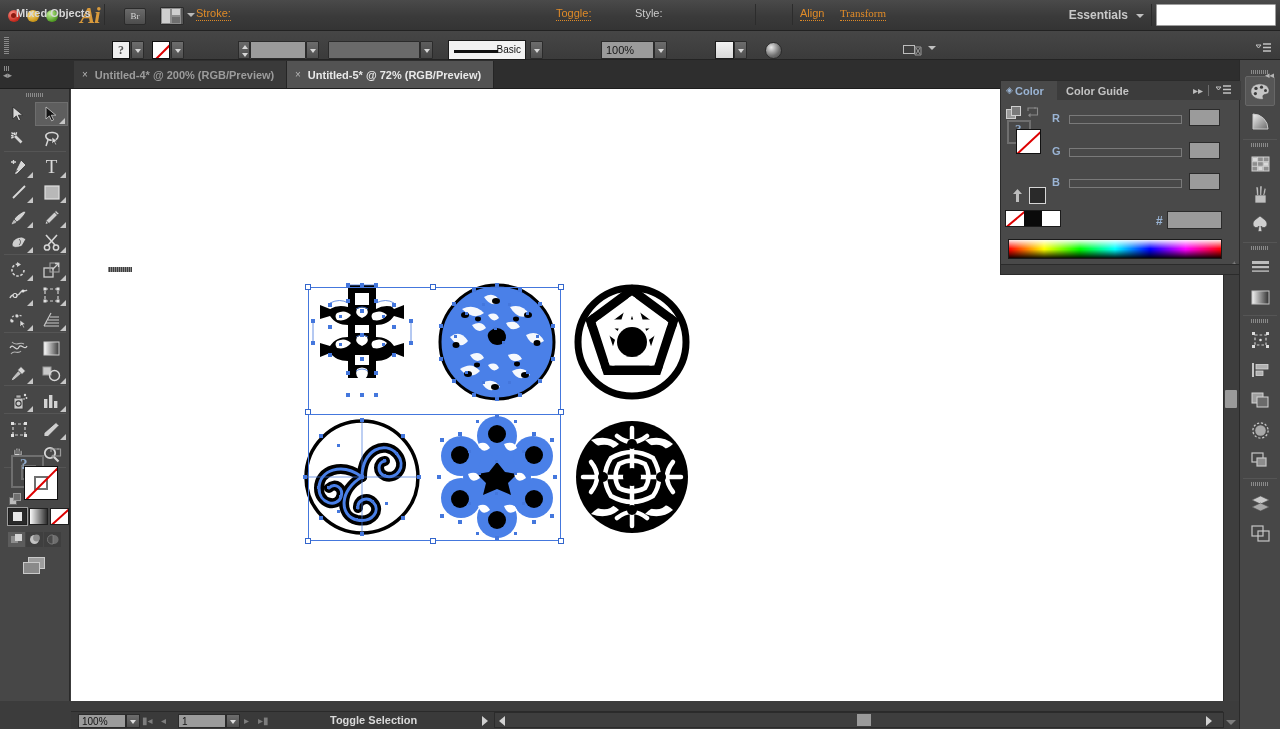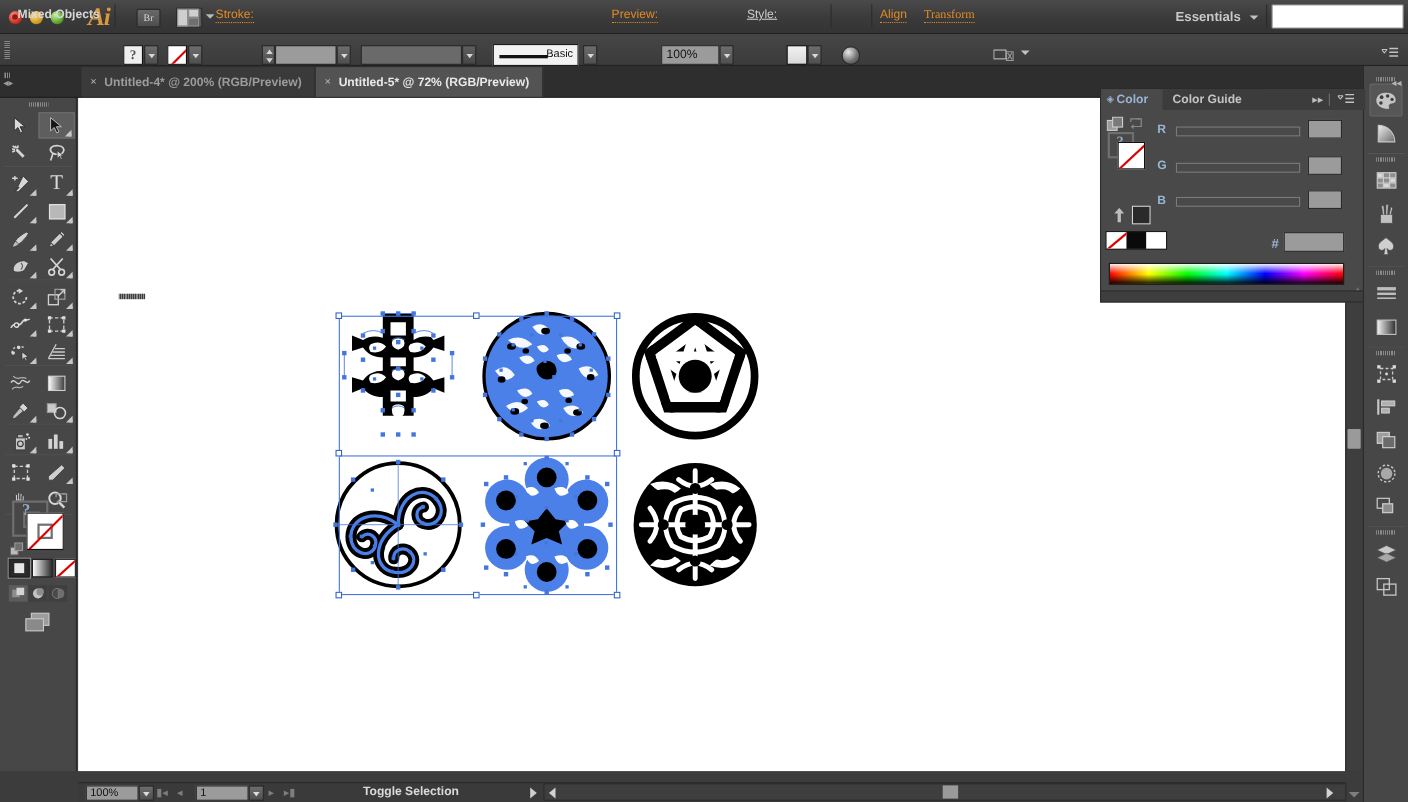--- a/index.html
+++ b/index.html
@@ -341,24 +341,24 @@
   <div class="stepper"></div>
   <div class="field-gray" style="left:250px; width:56px;"></div>
   <div class="caret-btn" style="left:306px;"></div>
   <div class="field-dark" style="left:328px; width:92px;"></div>
   <div class="caret-btn" style="left:420px; background:linear-gradient(to bottom,#5e5e5e,#474747);"></div>
   <div class="brush-field">
     <div class="strokeline"></div>
     <div class="bl">Basic</div>
   </div>
   <div class="caret-btn" style="left:530px;"></div>
-  <div class="cb-olabel" style="left:556px;">Preview:</div>
+  <div class="cb-olabel" style="left:556px;">Toggle:</div>
   <div class="field-text" style="left:601px; width:53px;">100%</div>
   <div class="caret-btn" style="left:654px;"></div>
-  <div class="cb-label" style="left:679px;text-decoration:underline;">Style:</div>
+  <div class="cb-label" style="left:635px;">Style:</div>
   <div class="style-swatch"></div>
   <div class="caret-btn" style="left:734px;"></div>
   <div class="cb-sep" style="left:755px;"></div>
   <div class="sphere-icon"></div>
   <div class="cb-sep" style="left:792px;"></div>
   <div class="cb-olabel" style="left:800px;">Align</div>
   <div class="cb-olabel" style="left:840px;font-family:Liberation Serif, serif;">Transform</div>
   <svg class="doc-setup-icon" viewBox="0 0 20 13">
     <rect x="0.5" y="1.5" width="11" height="8" fill="none" stroke="#bdbdbd"></rect>
     <path d="M12 3 L18 3 L18 11 L12 11 Z" fill="none" stroke="#9a9a9a"></path>

